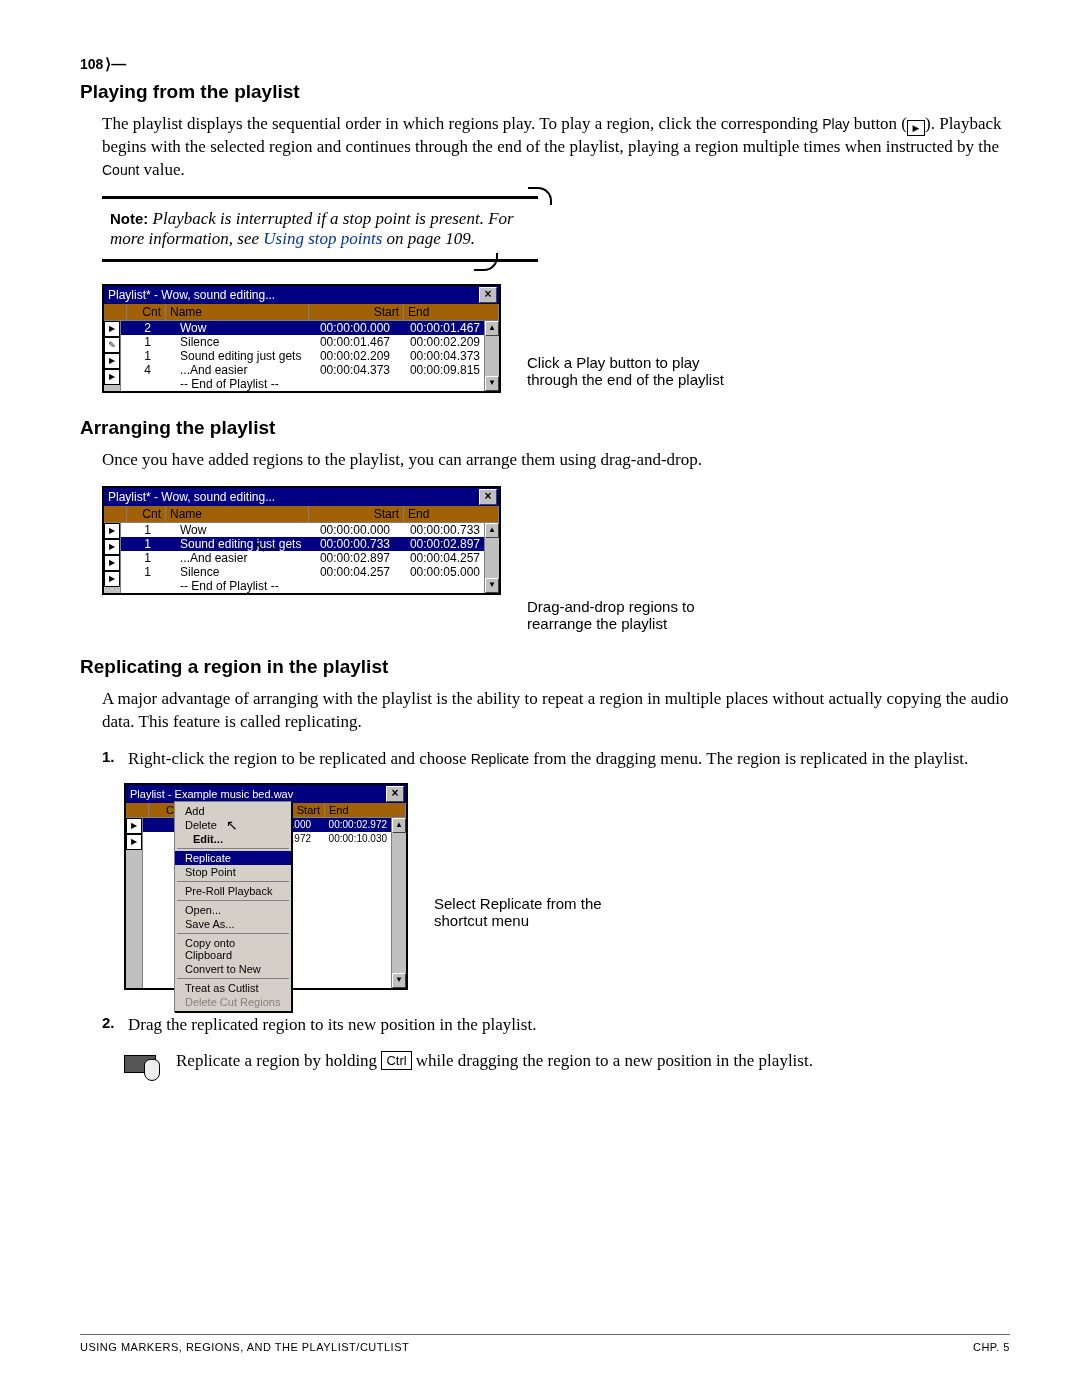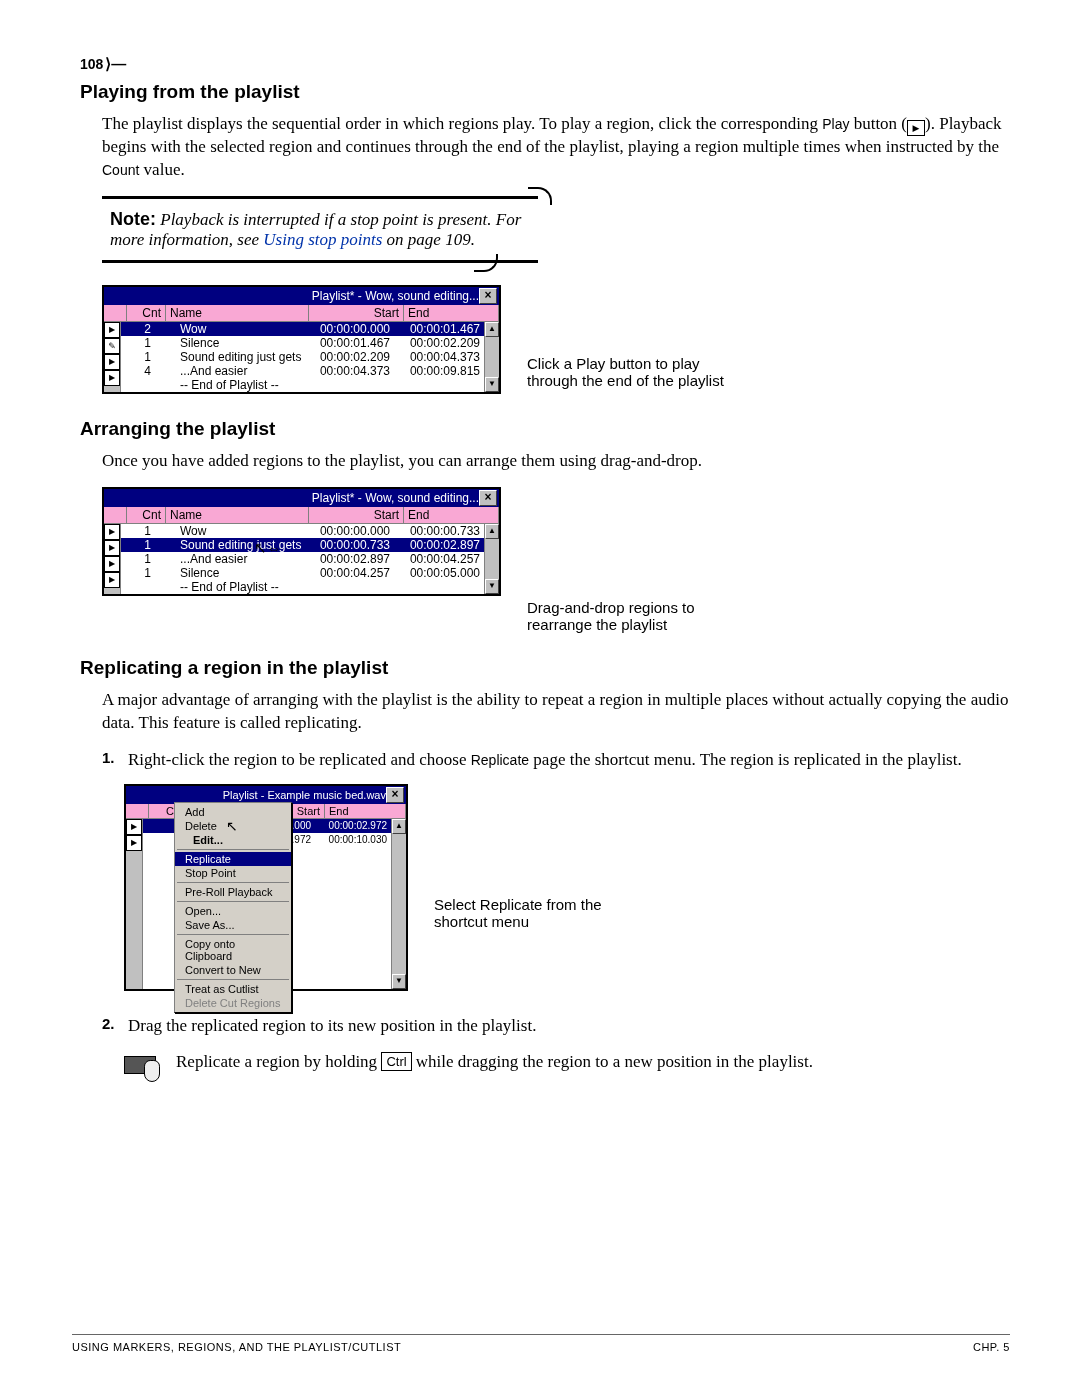--- a/index.html
+++ b/index.html
@@ -62,21 +62,21 @@
     border-radius: 0 14px 0 0;
   }
   .note-box .tail-bottom {
     position: absolute;
     bottom: -12px; right: 40px;
     width: 22px; height: 16px;
     border-right: 2px solid #000;
     border-bottom: 2px solid #000;
     border-radius: 0 0 14px 0;
   }
-  .note-box b { font-family: Arial, Helvetica, sans-serif; font-size: 18px; }
+  .note-box b { font-family: Arial, Helvetica, sans-serif; font-size: 15px; }
   .note-box i { font-style: italic; }
   .note-box a { color: #0033aa; font-style: italic; text-decoration: none; }
 
   
   .fig-row {
     display: flex;
     align-items: flex-start;
     margin: 0 0 24px 22px;
   }
   .fig-row .caption {
@@ -99,36 +99,36 @@
   }
   .win.small { width: 280px; font-size: 11px; }
   .titlebar {
     display: flex;
     align-items: center;
     background: #000080;
     color: #fff;
     height: 18px;
     padding: 0 2px;
   }
-  .titlebar .ttl { flex: 1; padding-left: 2px; white-space: nowrap; overflow: hidden; text-align: right; }
+  .titlebar .ttl { flex: 1; padding-left: 2px; white-space: nowrap; overflow: hidden; }
   .titlebar .close {
     width: 16px; height: 14px;
     background: #c0c0c0;
     color: #000;
     font-weight: bold;
     text-align: center;
     line-height: 13px;
     font-size: 12px;
     border: 1px solid #fff;
     border-right-color: #404040;
     border-bottom-color: #404040;
   }
   .headers {
     display: flex;
-    background: #f9a8d4;
+    background: #a16207;
     border-bottom: 1px solid #808080;
   }
   .headers span {
     border-right: 1px solid #808080;
     padding: 1px 4px;
   }
   .col-icon { width: 14px; }
   .col-cnt  { width: 30px; text-align: right; }
   .col-name { flex: 1; }
   .col-start{ width: 86px; text-align: right; }
@@ -269,21 +269,21 @@
     width: 16px; height: 14px;
     border: 1px solid #000;
     align-items: center; justify-content: center;
     font-size: 9px;
     vertical-align: -2px;
   }
 
   .footer {
     position: absolute;
     bottom: 44px;
-    left: 72px; right: 70px;
+    left: 80px; right: 70px;
     border-top: 1px solid #666;
     padding-top: 6px;
     display: flex;
     justify-content: space-between;
     font-family: Arial, Helvetica, sans-serif;
     font-size: 11px;
     letter-spacing: 0.5px;
   }
 </style>
 </head>
@@ -434,21 +434,21 @@
     </div>
     <div class="caption low">Drag-and-drop regions to rearrange the playlist</div>
   </div>
 
   <h2 class="section">Replicating a region in the playlist</h2>
   <p class="body">A major advantage of arranging with the playlist is the ability to repeat a region in multiple places without actually copying the audio data. This feature is called replicating.</p>
 
   <div class="step">
     <span class="num">1.</span>
     <span class="txt">
-      <span>Right-click the region to be replicated and choose </span><span class="small-sans">Replicate</span><span> page the shortcut menu. The region is replicated in the playlist.</span>
+      <span>Right-click the region to be replicated and choose </span><span class="small-sans">Replicate</span><span> from the dragging menu. The region is replicated in the playlist.</span>
     </span>
   </div>
 
   <div class="fig-row" style="margin-left:44px;">
     <div class="win small listwrap">
       <div class="titlebar">
         <span class="ttl">Playlist - Example music bed.wav</span>
         <span class="close">×</span>
       </div>
       <div class="headers">

